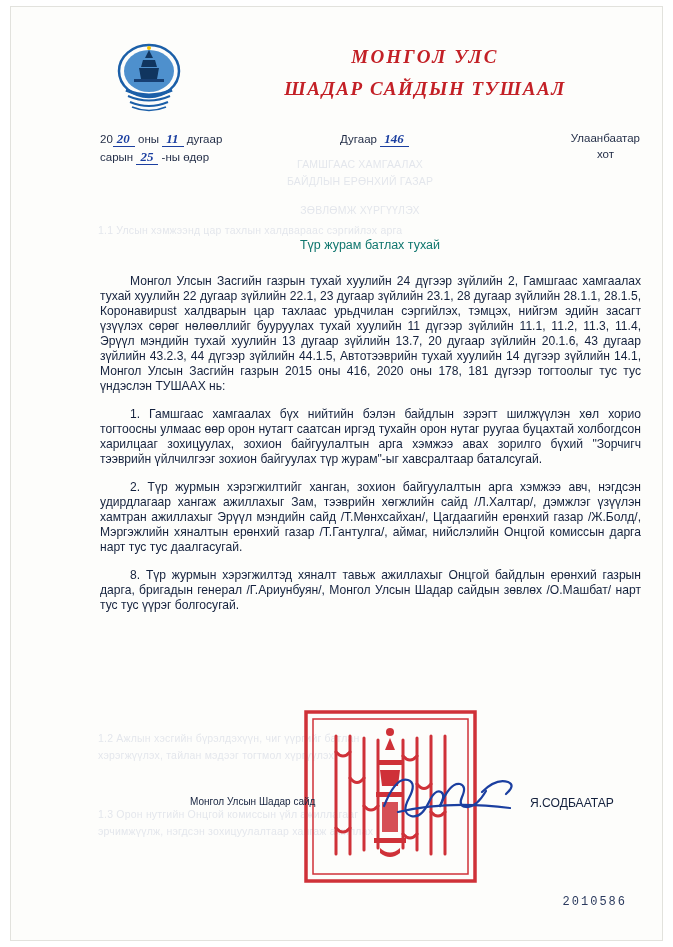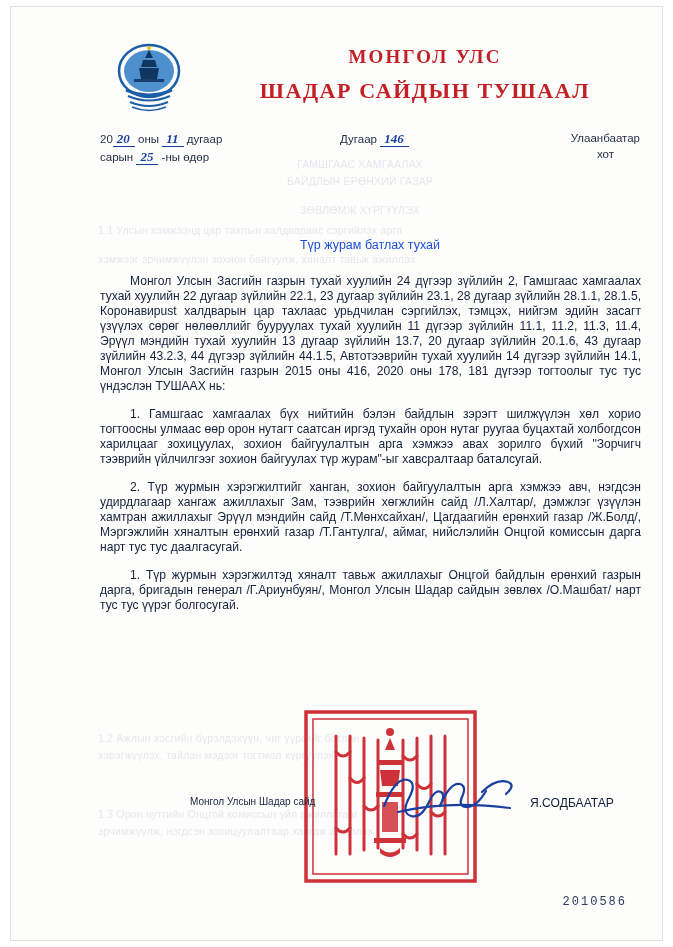--- a/index.html
+++ b/index.html
@@ -43,23 +43,24 @@
     width: 70px; height: 76px;
   }
   .title-block {
     position: absolute;
     left: 200px; top: 40px;
     width: 430px;
     text-align: center;
     color: #c32026;
     font-family: "Liberation Serif", serif;
     font-weight: bold;
+    font-style: italic;
   }
   .title-line1 { font-size: 19px; letter-spacing: 2.2px; }
-  .title-line2 { font-size: 22px; letter-spacing: 1.6px; margin-top: 10px; }
+  .title-line2 { font-size: 19px; letter-spacing: 1.6px; margin-top: 10px; }
 
   
   .meta-row {
     position: absolute;
     left: 90px; top: 124px;
     width: 540px;
     height: 36px;
     font-size: 11.5px;
     color: #1f2a44;
   }
@@ -82,21 +83,21 @@
     text-align: center; line-height: 16px; white-space: nowrap;
   }
 
   
   .subject {
     position: absolute;
     left: 90px; top: 232px;
     width: 540px;
     text-align: center;
     font-size: 12.5px;
-    color: #1d4ed8;
+    color: #0f766e;
     font-weight: normal;
   }
   .body {
     position: absolute;
     left: 90px; top: 268px;
     width: 541px;
     font-size: 12.1px;
     line-height: 15px;
     color: #14213d;
     text-align: justify;
@@ -134,21 +135,20 @@
 </head>
 <body>
 
 <div id="page">
   <div id="sheet">
 
     <div class="bleed" style="left:185px; top:167px; width:330px; text-align:center;">БАЙДЛЫН ЕРӨНХИЙ ГАЗАР</div>
     <div class="bleed" style="left:185px; top:150px; width:330px; text-align:center;">ГАМШГААС ХАМГААЛАХ</div>
     <div class="bleed" style="left:185px; top:196px; width:330px; text-align:center;">ЗӨВЛӨМЖ ХҮРГҮҮЛЭХ</div>
     <div class="bleed" style="left:88px; top:216px; width:470px;">1.1  Улсын хэмжээнд цар тахлын халдвараас сэргийлэх арга</div>
-    <div class="bleed" style="left:88px; top:245px; width:470px;">хэмжээг эрчимжүүлэн зохион байгуулж, хяналт тавьж ажиллах</div>
     <div class="bleed" style="left:88px; top:724px; width:470px;">1.2  Ажлын хэсгийн бүрэлдэхүүн, чиг үүргийг батлан</div>
     <div class="bleed" style="left:88px; top:741px; width:470px;">хэрэгжүүлэх, тайлан мэдээг тогтмол хүргүүлэх</div>
     <div class="bleed" style="left:88px; top:800px; width:470px;">1.3  Орон нутгийн Онцгой комиссын үйл ажиллагааг</div>
     <div class="bleed" style="left:88px; top:817px; width:470px;">эрчимжүүлж, нэгдсэн зохицуулалтаар хангаж ажиллах</div>
 
     <div class="emblem">
       <svg viewBox="0 0 70 76" width="70" height="76" aria-hidden="true">
         <ellipse cx="35" cy="33" rx="30" ry="26" fill="none" stroke="#1b5fa8" stroke-width="2.5"></ellipse>
         <ellipse cx="35" cy="33" rx="25" ry="21" fill="#2f7cc4" opacity=".85"></ellipse>
         <path d="M20 41 h30 v3 h-30 z" fill="#173f73"></path>
@@ -191,21 +191,21 @@
         <div>хот</div>
       </div>
     </div>
 
     <div class="subject">Түр журам батлах тухай</div>
 
     <div class="body">
       <p>Монгол Улсын Засгийн газрын тухай хуулийн 24 дүгээр зүйлийн 2, Гамшгаас хамгаалах тухай хуулийн 22 дугаар зүйлийн 22.1, 23 дугаар зүйлийн 23.1, 28 дугаар зүйлийн 28.1.1, 28.1.5, Коронавирust халдварын цар тахлаас урьдчилан сэргийлэх, тэмцэх, нийгэм эдийн засагт үзүүлэх сөрөг нөлөөллийг бууруулах тухай хуулийн 11 дүгээр зүйлийн 11.1, 11.2, 11.3, 11.4, Эрүүл мэндийн тухай хуулийн 13 дугаар зүйлийн 13.7, 20 дугаар зүйлийн 20.1.6, 43 дугаар зүйлийн 43.2.3, 44 дүгээр зүйлийн 44.1.5, Автотээврийн тухай хуулийн 14 дүгээр зүйлийн 14.1, Монгол Улсын Засгийн газрын 2015 оны 416, 2020 оны 178, 181 дүгээр тогтоолыг тус тус үндэслэн ТУШААХ нь:</p>
       <p>1. Гамшгаас хамгаалах бүх нийтийн бэлэн байдлын зэрэгт шилжүүлэн хөл хорио тогтоосны улмаас өөр орон нутагт саатсан иргэд тухайн орон нутаг руугаа буцахтай холбогдсон харилцааг зохицуулах, зохион байгуулалтын арга хэмжээ авах зорилго бүхий "Зорчигч тээврийн үйлчилгээг зохион байгуулах түр журам"-ыг хавсралтаар баталсугай.</p>
       <p>2. Түр журмын хэрэгжилтийг ханган, зохион байгуулалтын арга хэмжээ авч, нэгдсэн удирдлагаар хангаж ажиллахыг Зам, тээврийн хөгжлийн сайд /Л.Халтар/, дэмжлэг үзүүлэн хамтран ажиллахыг Эрүүл мэндийн сайд /Т.Мөнхсайхан/, Цагдаагийн ерөнхий газар /Ж.Болд/, Мэргэжлийн хяналтын ерөнхий газар /Т.Гантулга/, аймаг, нийслэлийн Онцгой комиссын дарга нарт тус тус даалгасугай.</p>
-      <p>1. Түр журмын хэрэгжилтэд хяналт тавьж ажиллахыг Онцгой байдлын ерөнхий газрын дарга, бригадын генерал /Г.Ариунбуян/, Монгол Улсын Шадар сайдын зөвлөх /О.Машбат/ нарт тус тус үүрэг болгосугай.</p>
+      <p>8. Түр журмын хэрэгжилтэд хяналт тавьж ажиллахыг Онцгой байдлын ерөнхий газрын дарга, бригадын генерал /Г.Ариунбуян/, Монгол Улсын Шадар сайдын зөвлөх /О.Машбат/ нарт тус тус үүрэг болгосугай.</p>
     </div>
 
     <div class="stamp">
       <svg viewBox="0 0 177 177" width="177" height="177" aria-hidden="true">
         <rect x="4" y="4" width="169" height="169" fill="none" stroke="#cf3138" stroke-width="3.5"></rect>
         <rect x="11" y="11" width="155" height="155" fill="none" stroke="#cf3138" stroke-width="1.5"></rect>
         <g stroke="#cf3138" stroke-width="3" fill="none" stroke-linecap="round">
           <path d="M34 28 v118 M48 28 v118 M62 30 v112 M76 32 v108"></path>
           <path d="M101 32 v108 M115 30 v112 M129 28 v118 M143 28 v118"></path>
           <path d="M34 44 q7 8 14 0 M48 70 q7 9 14 0 M62 98 q7 8 14 0 M34 120 q7 8 14 0"></path>

